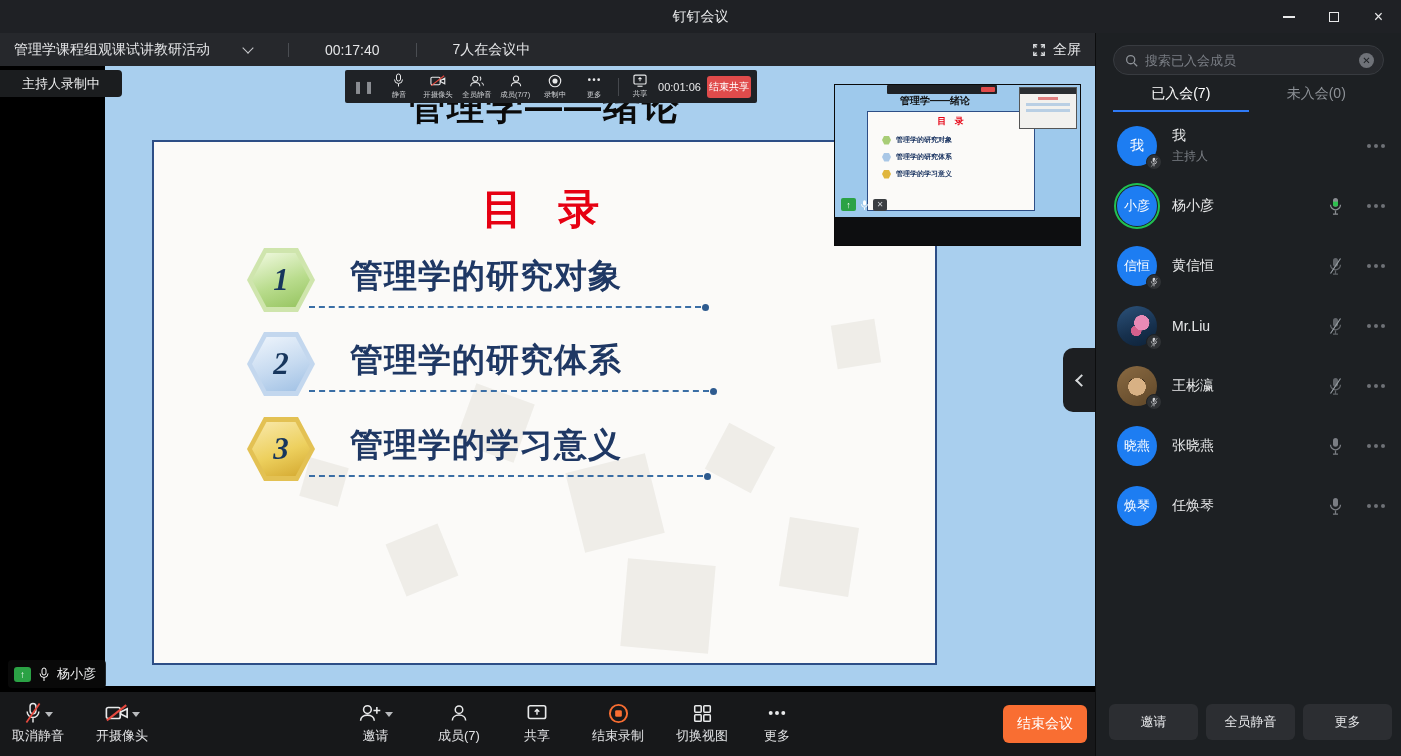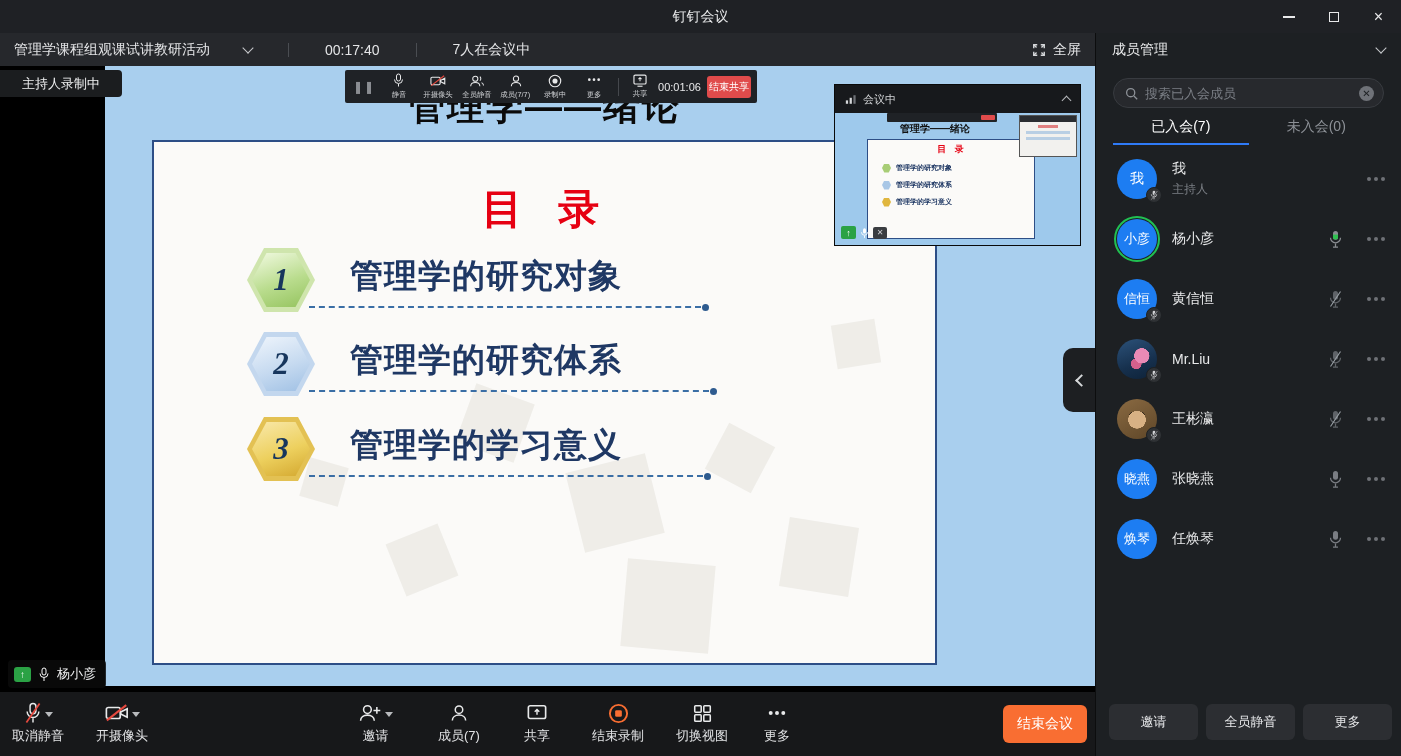--- a/index.html
+++ b/index.html
@@ -311,29 +311,20 @@
           <path d="M11 11V6M8.5 8L11 5.5 13.5 8" fill="none" stroke="#e8e9ea" stroke-width="1.6"></path>
           <path d="M7 19h8" stroke="#e8e9ea" stroke-width="1.8"></path>
         </svg>
         <span class="ftb-label">共享</span>
       </div>
       <span class="ftb-timer">00:01:06</span>
       <button class="ftb-end">结束共享</button>
     </div>
 
     <div class="pip">
-      <div class="pip-header">
-        <svg width="12" height="11" viewBox="0 0 14 12">
-          <rect x="1" y="7" width="2.6" height="4" fill="#d6d8da"></rect>
-          <rect x="5.4" y="4" width="2.6" height="7" fill="#d6d8da"></rect>
-          <rect x="9.8" y="1" width="2.6" height="10" fill="#6e7176"></rect>
-        </svg>
-        <span class="pip-status">会议中</span>
-        <span class="chev-up"></span>
-      </div>
       <div class="pip-body">
         <div class="pip-minitoolbar">
             <div class="chip"></div>
           </div>
         <div class="pip-minititle">管理学——绪论</div>
         <div class="pip-card">
           <div class="pip-toc-title">目 录</div>
           <div class="pip-row">
               <i class="pip-hex h1"></i>
               <span>管理学的研究对象</span>
@@ -463,24 +454,20 @@
             <circle cx="12" cy="10" r="2.2" fill="#e8e9ea"></circle>
             <circle cx="19" cy="10" r="2.2" fill="#e8e9ea"></circle>
         </svg>
       </div>
       <span class="tool-label">更多</span>
     </div>
     <button class="end-meeting">结束会议</button>
   </div>
 
   <div class="sidebar">
-    <div class="sb-header">
-      <span>成员管理</span>
-      <span class="chev-down"></span>
-    </div>
 
     <div class="search-box">
       <svg width="13" height="13" viewBox="0 0 16 16">
         <circle cx="7" cy="7" r="5" fill="none" stroke="#8d9197" stroke-width="1.6"></circle>
         <line x1="11" y1="11" x2="15" y2="15" stroke="#8d9197" stroke-width="1.6"></line>
       </svg>
       <input placeholder="搜索已入会成员" style="">
       <span class="clear-btn">✕</span>
     </div>
 

